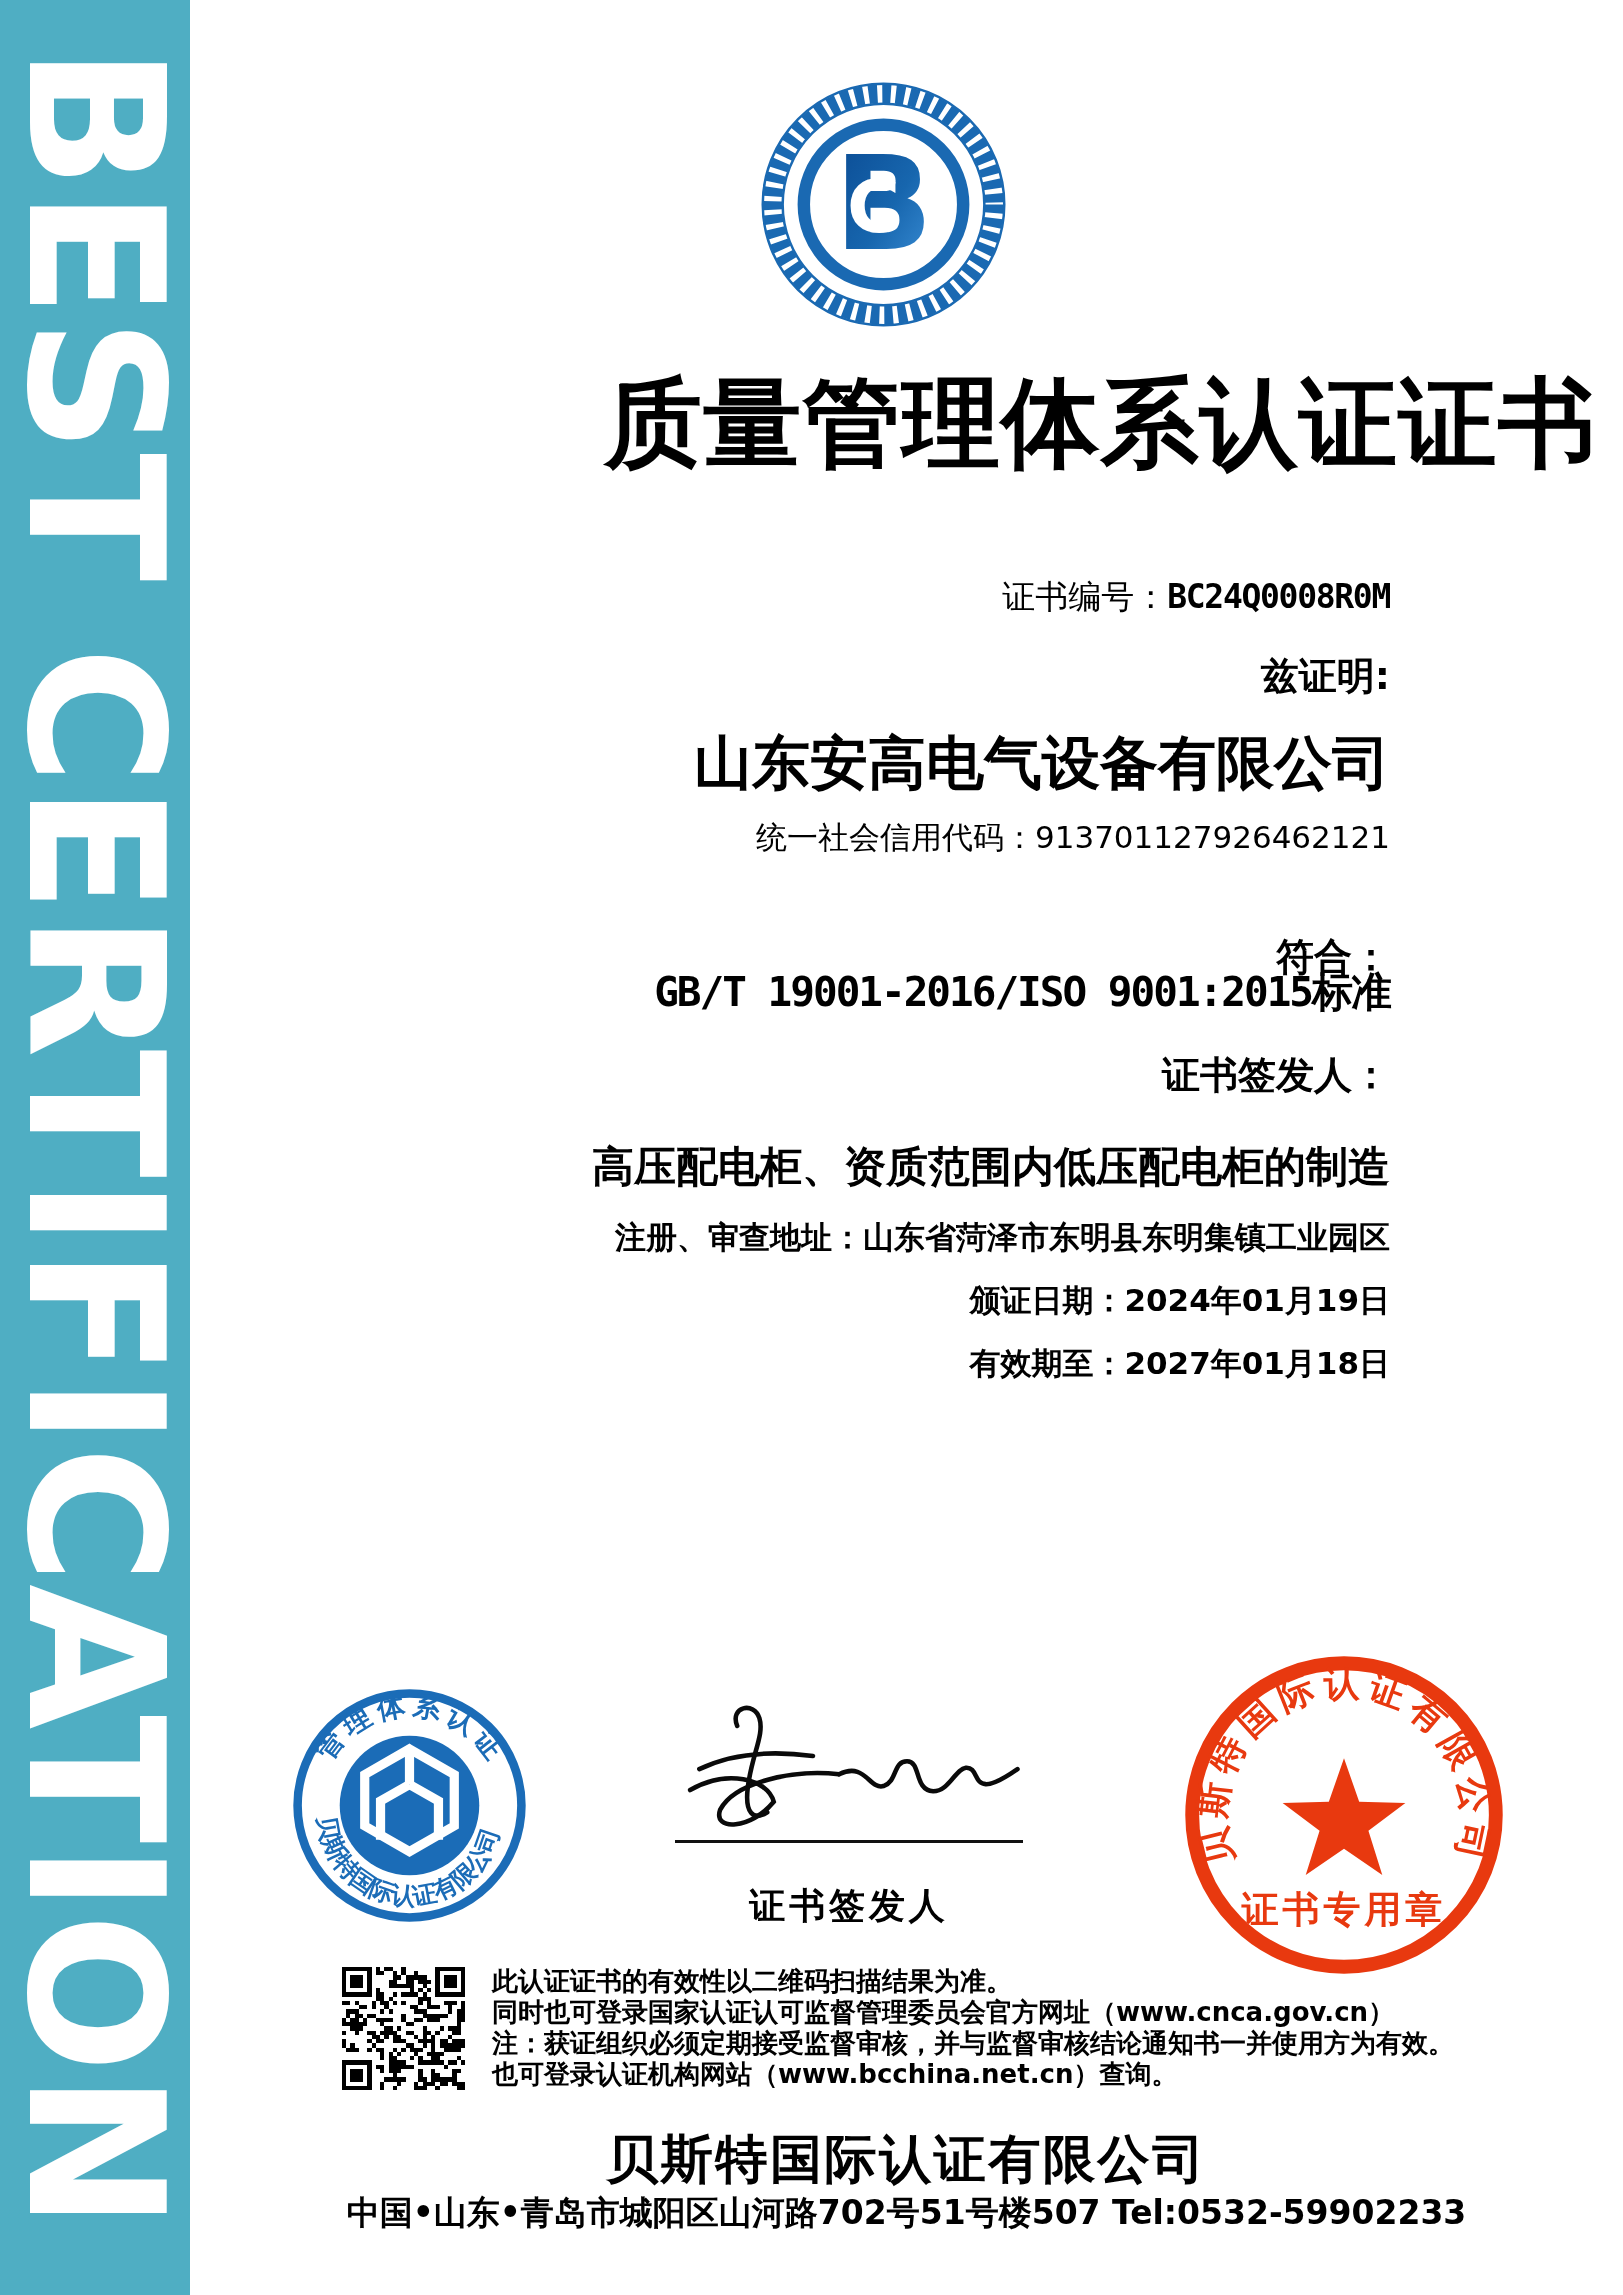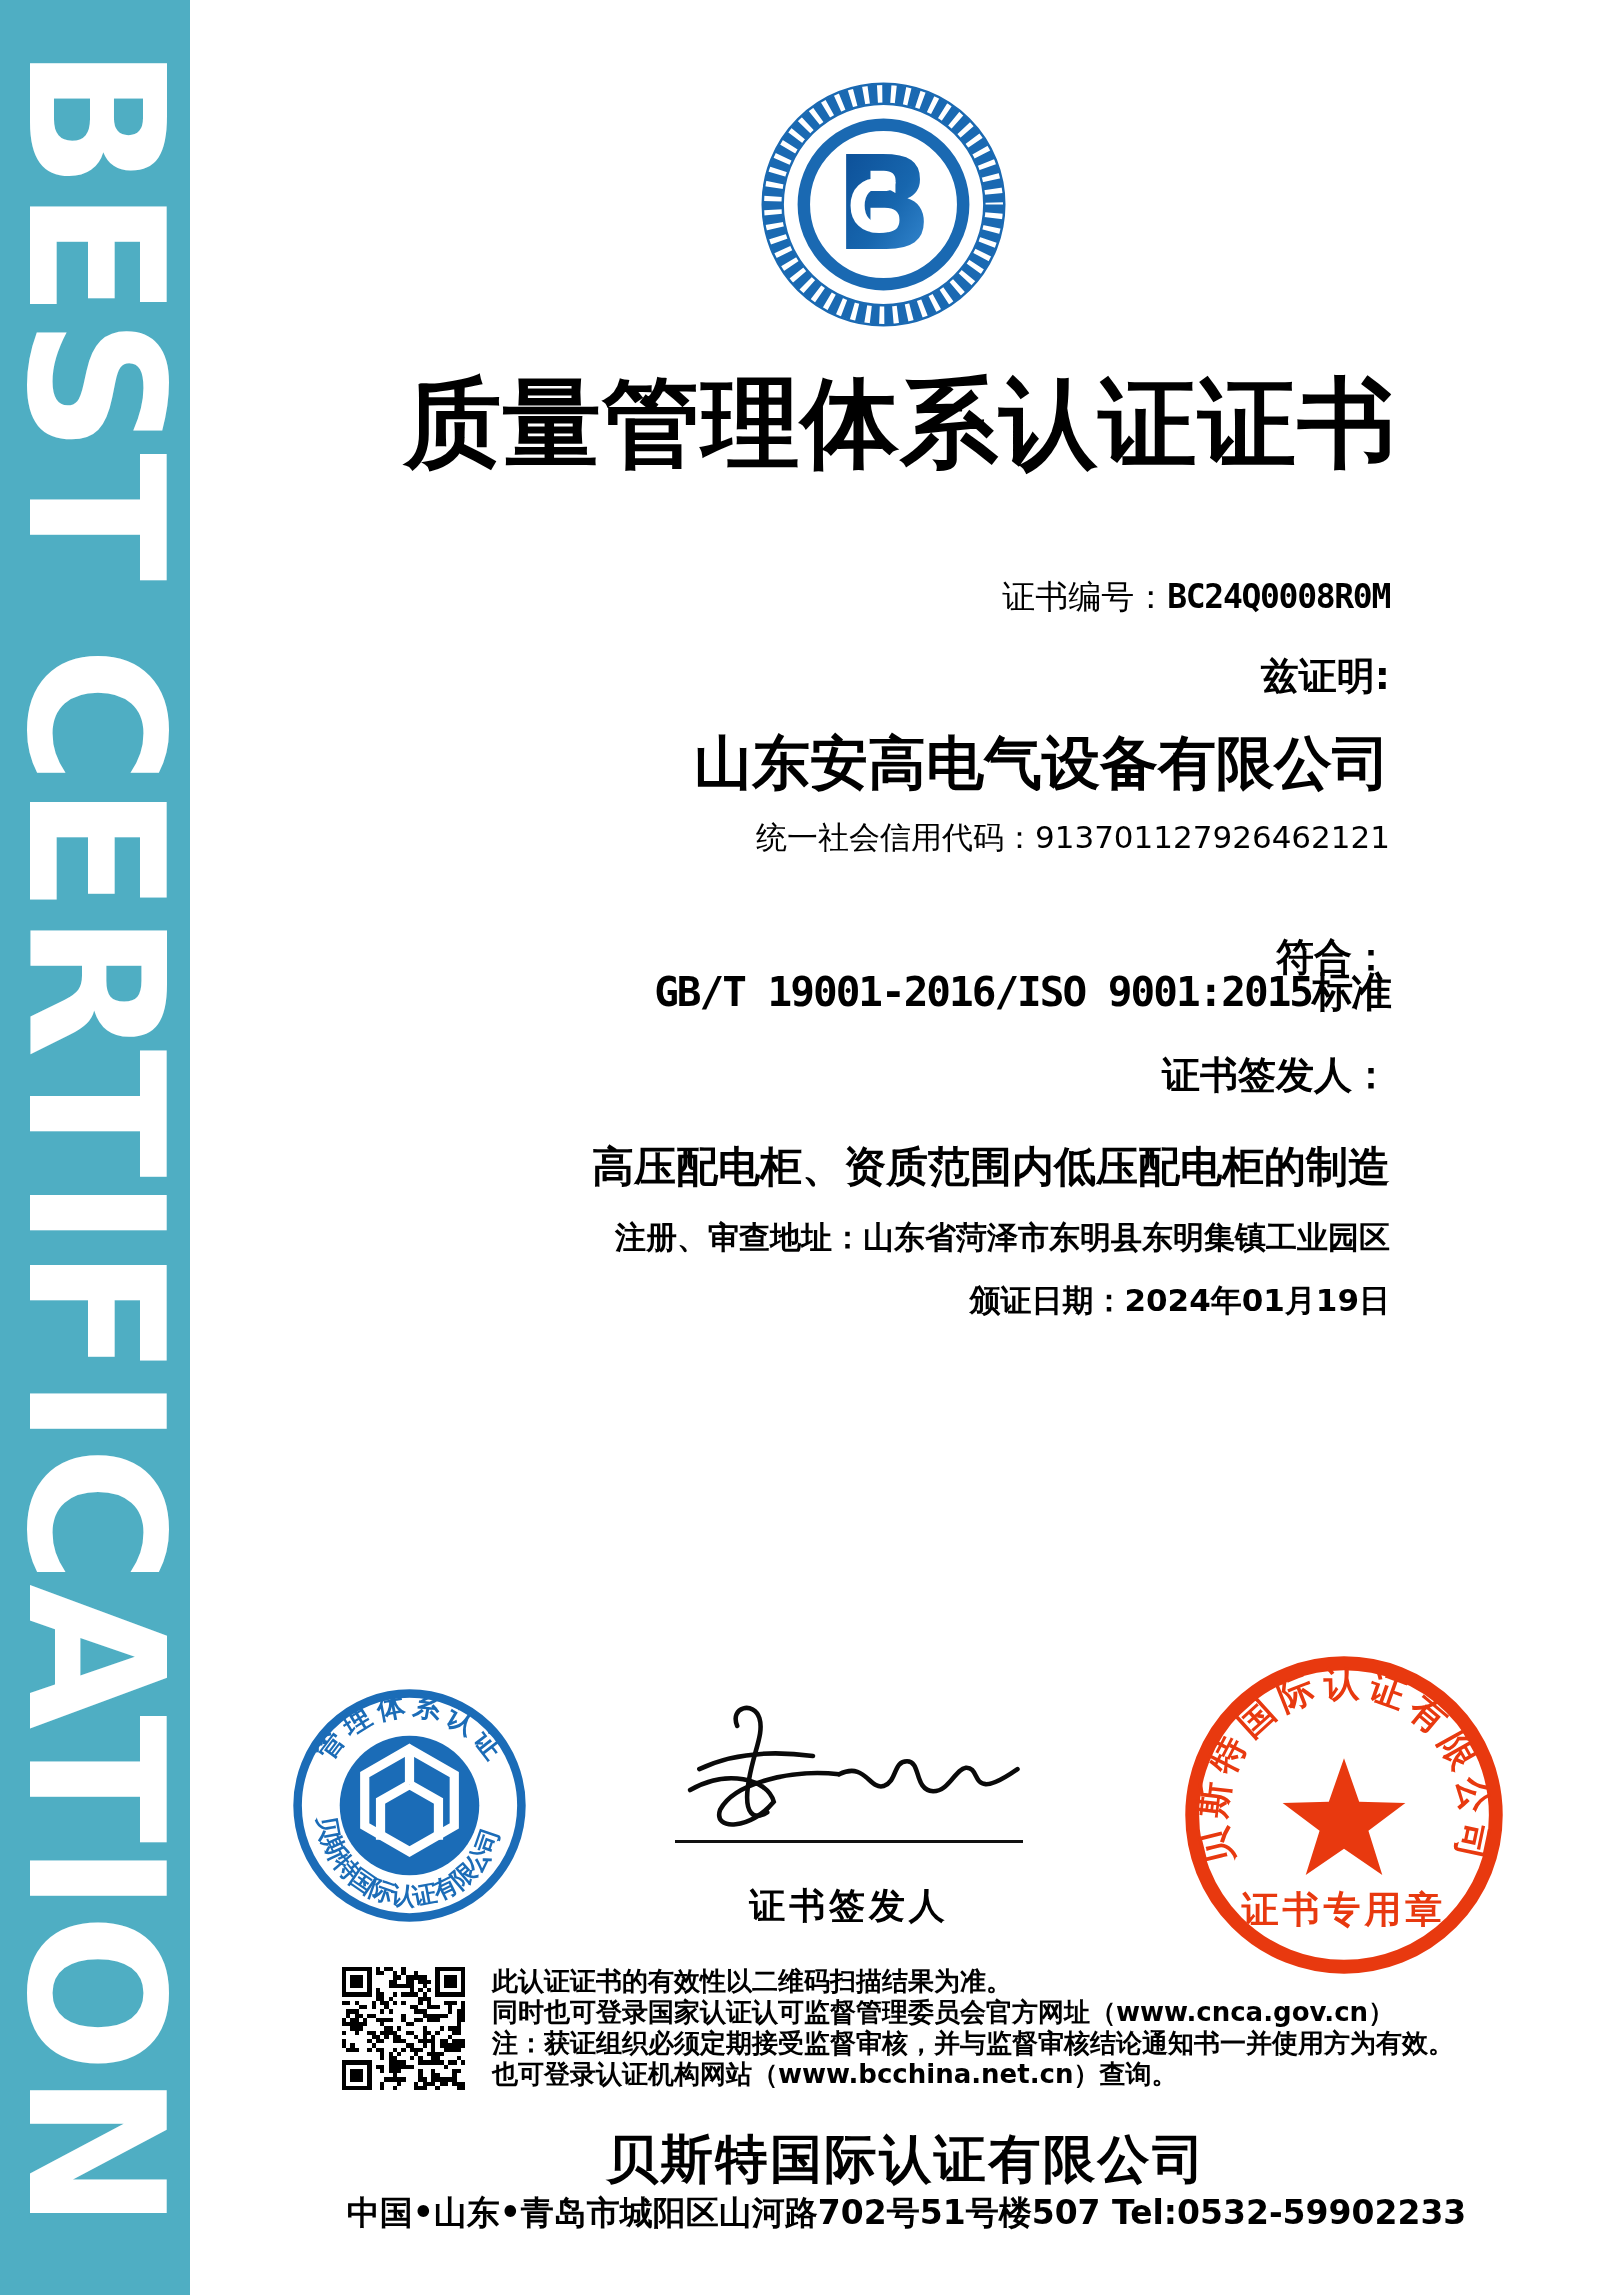--- a/index.html
+++ b/index.html
@@ -7,21 +7,21 @@
         font-family:"DejaVu Sans","Liberation Sans",sans-serif;color:#000;}
   .abs{position:absolute;white-space:nowrap;}
   
   .band{position:absolute;left:0;top:0;width:190px;height:2295px;background:#4FAEC3;}
   .band-text{writing-mode:vertical-rl;height:2295px;width:190px;line-height:190px;
              padding-top:46px;box-sizing:border-box;
              font-family:"DejaVu Sans","Liberation Sans",sans-serif;
              font-weight:bold;font-size:188px;color:#ffffff;letter-spacing:0;}
   
   .r{right:233px;text-align:right;}
-  .title{left:190px;right:26px;text-align:center;top:359px;font-size:98px;font-weight:900;letter-spacing:1.3px;padding-left:13px;}
+  .title{left:190px;right:26px;text-align:right;top:359px;font-size:98px;font-weight:900;letter-spacing:1.3px;padding-left:13px;}
   .certno{top:575px;font-size:33px;font-weight:500;}
   .certno b{font-family:"DejaVu Sans Mono","Liberation Mono",monospace;font-weight:700;letter-spacing:-1.3px;}
   .certify{top:651px;font-size:38px;font-weight:700;}
   .company{top:725px;font-size:58px;font-weight:800;}
   .credit{top:817px;font-size:31px;font-weight:500;}
   .comply{top:932px;font-size:38px;font-weight:700;}
   .standard{top:965px;font-size:41px;font-weight:700;font-family:"DejaVu Sans Mono","Liberation Mono",monospace;letter-spacing:-2px;}
   .scopelabel{top:1050px;font-size:38px;font-weight:700;}
   .scope{top:1139px;font-size:42px;font-weight:800;}
   .regaddr{top:1217px;font-size:31px;font-weight:600;}
@@ -78,20 +78,21 @@
 
   <div class="abs r certify">兹证明:</div>
   <div class="abs r company">山东安高电气设备有限公司</div>
   <div class="abs r credit">统一社会信用代码：913701127926462121</div>
   <div class="abs r comply">符合：</div>
   <div class="abs r standard">GB/T 19001-2016/ISO 9001:2015标准</div>
   <div class="abs r scopelabel">证书签发人：</div>
   <div class="abs r scope">高压配电柜、资质范围内低压配电柜的制造</div>
   <div class="abs r regaddr">注册、审查地址：山东省菏泽市东明县东明集镇工业园区</div>
   <div class="abs r issuedate">颁证日期：2024年01月19日</div>
+  <div class="abs r validdate">有效期至：2027年01月18日</div>
 
   <div class="abs sealblue">
     <svg width="237" height="237" viewBox="0 0 360 360">
       <circle cx="180" cy="180" r="170" fill="none" stroke="#1B6CB7" stroke-width="13"></circle>
       <defs>
         <path id="sealTopArc" d="M 55,122 A 138,138 0 0 1 305,122"></path>
         <path id="sealBotArc" d="M 42,192 A 138,138 0 0 0 318,192"></path>
       </defs>
       <text font-size="42" font-weight="bold" fill="#1B6CB7" font-family="'DejaVu Sans','Liberation Sans',sans-serif">
         <textPath href="#sealTopArc" startOffset="8" textLength="295" lengthAdjust="spacing">管理体系认证</textPath>

